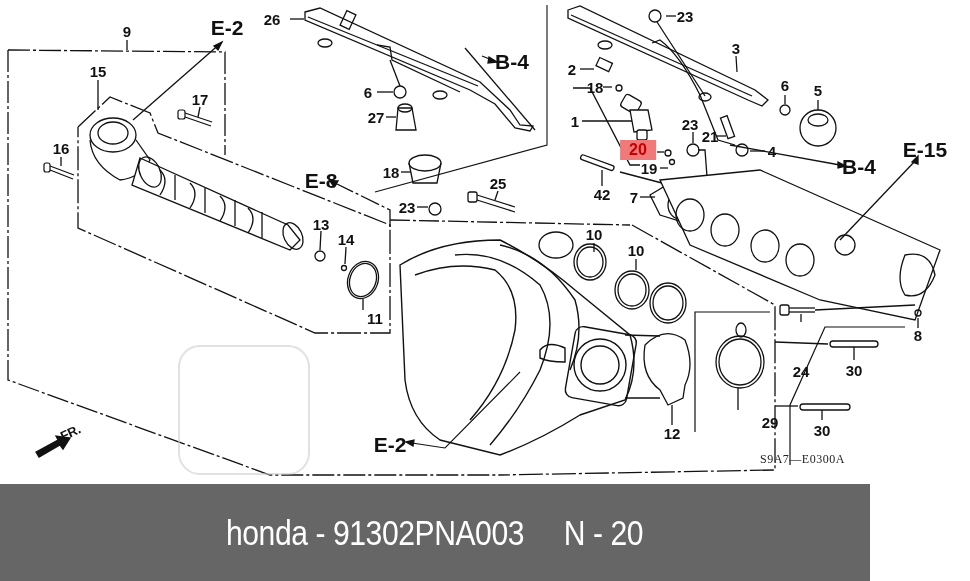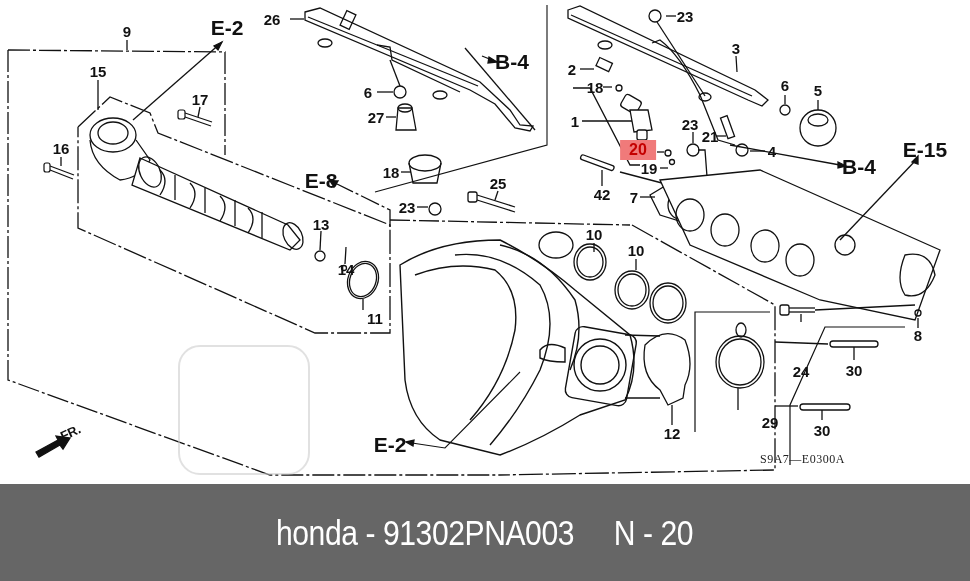--- a/index.html
+++ b/index.html
@@ -6,21 +6,21 @@
   body { width: 970px; height: 581px; overflow: hidden; position: relative; font-family: "Liberation Sans", sans-serif; }
   .diagram { position: absolute; left: 0; top: 0; width: 970px; height: 482px; background: #ffffff; }
   .diagram svg { position: absolute; left: 0; top: 0; }
   .callout { position: absolute; font-family: "Liberation Sans", sans-serif; font-size: 15px; font-weight: bold; color: #111; line-height: 1; transform: translate(-50%, -50%); white-space: nowrap; }
   .callout.ref { font-size: 21px; font-weight: bold; }
   .callout.highlight { background: #f07a7a; color: #c40000; padding: 2px 9px; font-size: 16px; }
   .drawing-code { position: absolute; left: 760px; top: 452px; font-family: "Liberation Serif", serif; font-size: 12px; color: #222; letter-spacing: 0.5px; }
   .fr-label { position: absolute; left: 60px; top: 425px; font-size: 13px; font-weight: bold; color: #111; transform: rotate(-25deg); }
   .watermark { position: absolute; left: 178px; top: 345px; width: 128px; height: 126px; border: 2px solid rgba(200,200,200,0.55); border-radius: 22px; }
   .watermark-text { position: absolute; left: 330px; top: 332px; font-family: "Liberation Sans", sans-serif; font-size: 140px; color: rgba(210,210,210,0.35); -webkit-text-stroke: 1.5px rgba(190,190,190,0.6); letter-spacing: 4px; line-height: 1; }
-  .caption-bar { position: absolute; left: 0; top: 484px; width: 970px; height: 97px; background: #666666; display: flex; align-items: center; justify-content: center; }
+  .caption-bar { position: absolute; left: 0; top: 484px; width: 870px; height: 97px; background: #666666; display: flex; align-items: center; justify-content: center; }
   .caption-text { color: #ffffff; font-family: "Liberation Sans", sans-serif; font-size: 35px; letter-spacing: -0.5px; transform: scaleX(0.86); white-space: pre; }
 </style>
 </head>
 <body>
 
 <div class="diagram">
   <svg width="970" height="482" viewBox="0 0 970 482" fill="none" stroke="#111" stroke-width="1.3">
 
     <polyline points="8,50 8,130 8,380 270,475 500,475" stroke-dasharray="22,3,3,3"></polyline>
     <polyline points="8,50 225,52 225,155" stroke-dasharray="22,3,3,3"></polyline>
@@ -226,21 +226,21 @@
   </svg>
 
   <div class="watermark"></div>
 
   <div id="callouts">
       <div class="callout" style="left: 127px; top: 31px;">9</div>
       <div class="callout" style="left: 98px; top: 71px;">15</div>
       <div class="callout" style="left: 200px; top: 99px;">17</div>
       <div class="callout" style="left: 61px; top: 148px;">16</div>
       <div class="callout" style="left: 321px; top: 224px;">13</div>
-      <div class="callout" style="left: 346px; top: 239px; margin-top: 30px;">14</div>
+      <div class="callout" style="left: 346px; top: 239px;">14</div>
       <div class="callout" style="left: 363px; top: 318px; margin-left: 12px;">11</div>
       <div class="callout" style="left: 272px; top: 19px;">26</div>
       <div class="callout" style="left: 368px; top: 92px;">6</div>
       <div class="callout" style="left: 376px; top: 117px;">27</div>
       <div class="callout" style="left: 391px; top: 172px;">18</div>
       <div class="callout" style="left: 498px; top: 183px;">25</div>
       <div class="callout" style="left: 407px; top: 207px;">23</div>
       <div class="callout" style="left: 594px; top: 234px;">10</div>
       <div class="callout" style="left: 636px; top: 250px;">10</div>
       <div class="callout" style="left: 672px; top: 433px;">12</div>

